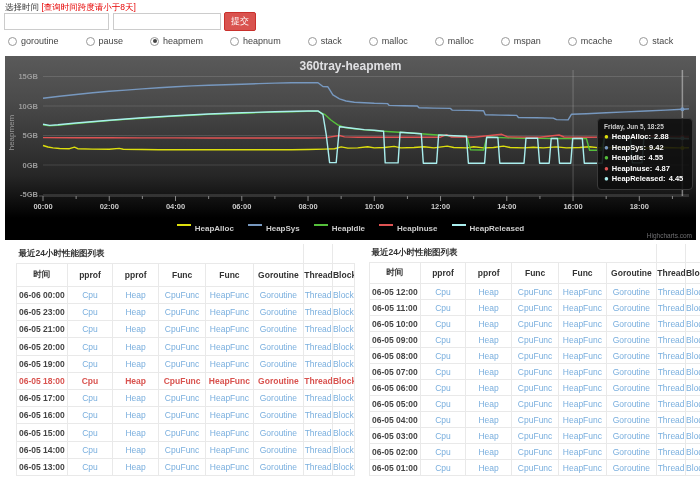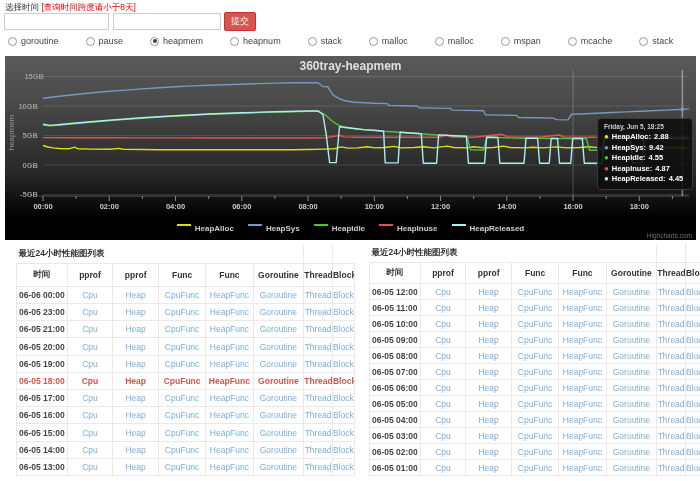--- a/index.html
+++ b/index.html
@@ -211,21 +211,21 @@
       <div class="legend-item">
         <span class="legend-dash" style="background: rgb(223, 83, 83);"></span>
         <span class="legend-label">HeapInuse</span>
       </div>
       <div class="legend-item">
         <span class="legend-dash" style="background: rgb(170, 238, 238);"></span>
         <span class="legend-label">HeapReleased</span>
       </div>
     </div>
   <div class="credit">Highcharts.com</div>
-<div class="ytick-label" style="left: 9px; top: 16px;">15GB</div>
+<div class="ytick-label" style="left: 3px; top: 16px;">15GB</div>
     <div class="ytick-label" style="left: 3px; top: 45.5px;">10GB</div>
     <div class="ytick-label" style="left: 3px; top: 75px;">5GB</div>
     <div class="ytick-label" style="left: 3px; top: 104.5px;">0GB</div>
     <div class="ytick-label" style="left: 3px; top: 134px;">-5GB</div>
     <div class="xtick-label" style="left: 21px;">00:00</div>
     <div class="xtick-label" style="left: 87.2564px;">02:00</div>
     <div class="xtick-label" style="left: 153.513px;">04:00</div>
     <div class="xtick-label" style="left: 219.769px;">06:00</div>
     <div class="xtick-label" style="left: 286.026px;">08:00</div>
     <div class="xtick-label" style="left: 352.282px;">10:00</div>

